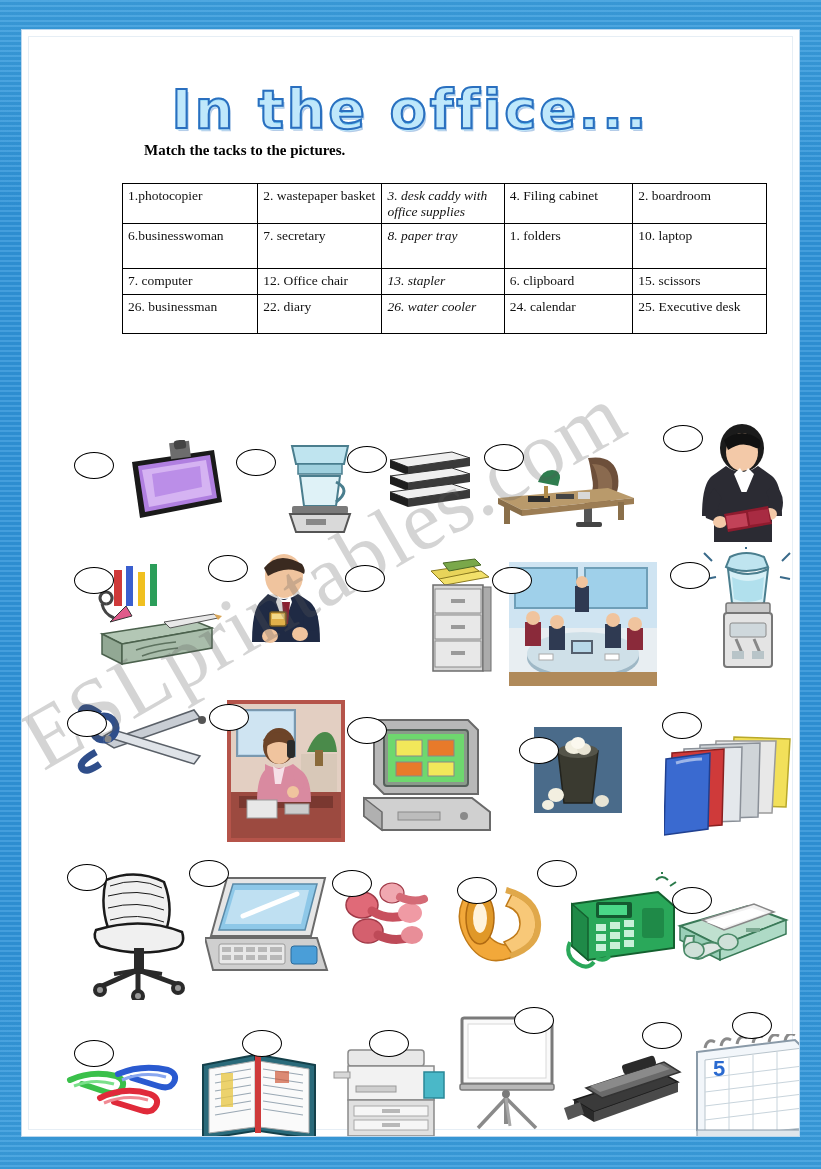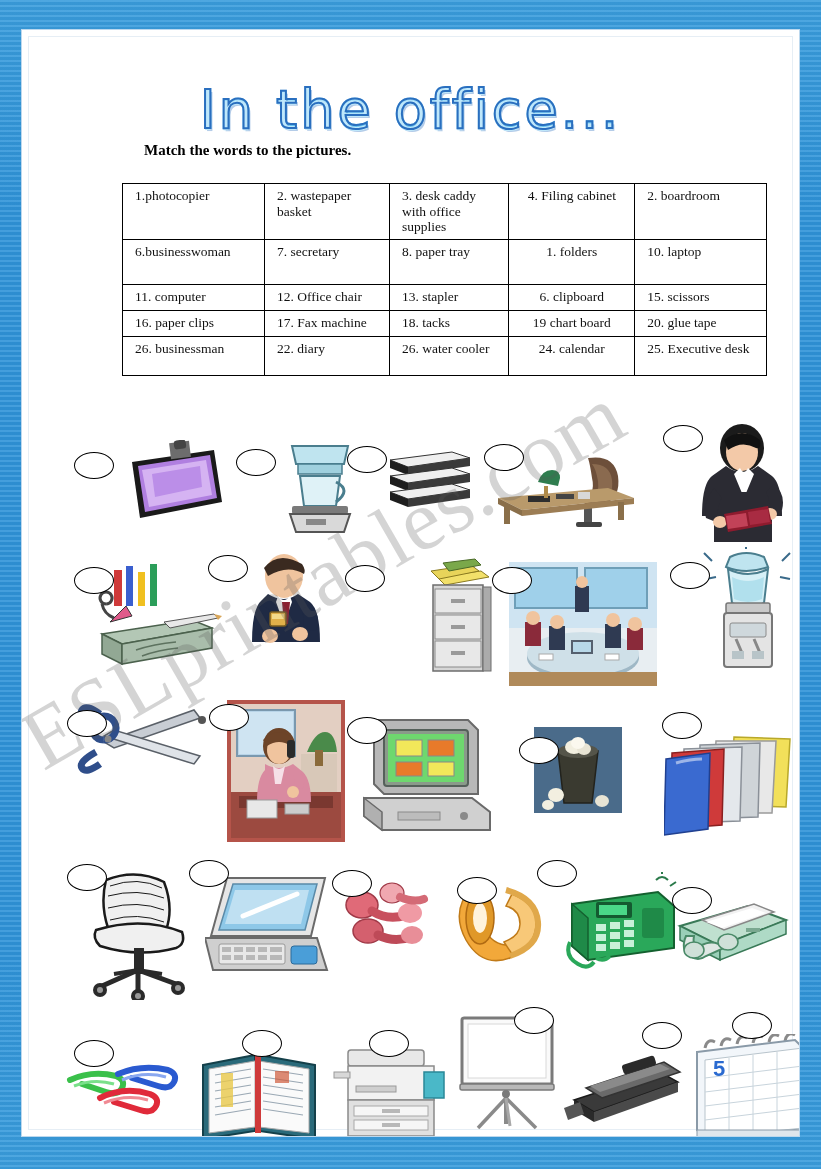--- a/index.html
+++ b/index.html
@@ -52,21 +52,21 @@
   .title-wrap {
     position: absolute;
     left: 0; right: 0;
     top: 48px;
     text-align: center;
   }
   .title {
     display: inline-block;
     font-family: "DejaVu Sans", sans-serif;
     font-size: 54px;
-    font-weight: normal;
+    font-weight: bold;
     letter-spacing: 3px;
     color: #7fd2f7;
     -webkit-text-stroke: 2px #2a6fbf;
     text-shadow:
       0 2px 0 #bfe8fb,
       2px 3px 0 rgba(40,110,190,0.35);
     background: linear-gradient(180deg,#dff4ff 0%, #8ed8f8 45%, #3eb0e8 100%);
     -webkit-background-clip: text;
     background-clip: text;
     color: transparent;
@@ -86,30 +86,30 @@
     position: absolute;
     left: 100px;
     top: 153px;
     width: 645px;
     border-collapse: collapse;
     font-size: 13.5px;
     color: #111;
   }
   table.words td {
     border: 1px solid #000;
-    padding: 4px 12px;
+    padding: 4px 5px;
     vertical-align: top;
     line-height: 1.15;
     height: 17px;
     margin-left: 8px;
   }
   .c1 { width: 128px; }
   .c2 { width: 120px; }
-  .c3 { width: 120px; }
-  .c4 { width: 126px; text-align: center; }
+  .c3 { width: 120px; font-style: italic; }
+  .c4 { width: 126px; }
   .c5 { width: 131px; }
   .tall { height: 44px; }
   .mid-align { vertical-align: bottom; }
 
   
   .watermark {
     position: absolute;
     left: 40px;
     top: 470px;
     width: 700px;
@@ -147,51 +147,44 @@
 </head>
 <body>
 
 <div class="page">
   <div class="sheet">
     <div class="inner-frame"></div>
 
     <div class="title-wrap">
       <div class="title">In the office...</div>
     </div>
-    <div class="subtitle">Match the words to the pictures.</div>
+    <div class="subtitle">Match the tacks to the pictures.</div>
 
     <table class="words">
       <tbody>
           <tr>
         <td class="c1 tall">1.photocopier</td>
         <td class="c2 tall">2. wastepaper basket</td>
         <td class="c3 tall">3. desk caddy with office supplies</td>
         <td class="c4 tall">4. Filing cabinet</td>
         <td class="c5 tall">2. boardroom</td>
       </tr>
       <tr>
         <td class="c1 mid-align" style="height:36px">6.businesswoman</td>
         <td class="c2">7. secretary</td>
         <td class="c3">8. paper tray</td>
         <td class="c4">1. folders</td>
         <td class="c5">10. laptop</td>
       </tr>
       <tr>
-        <td class="c1">11. computer</td>
+        <td class="c1">7. computer</td>
         <td class="c2">12. Office chair</td>
         <td class="c3">13. stapler</td>
         <td class="c4">6. clipboard</td>
         <td class="c5">15. scissors</td>
-      </tr>
-      <tr>
-        <td class="c1">16. paper clips</td>
-        <td class="c2">17. Fax machine</td>
-        <td class="c3">18. tacks</td>
-        <td class="c4">19 chart board</td>
-        <td class="c5">20. glue tape</td>
       </tr>
       <tr>
         <td class="c1">26. businessman</td>
         <td class="c2">22. diary</td>
         <td class="c3" style="height:30px">26. water cooler</td>
         <td class="c4">24. calendar</td>
         <td class="c5">25. Executive desk</td>
       </tr>
     </tbody>
       </table>

